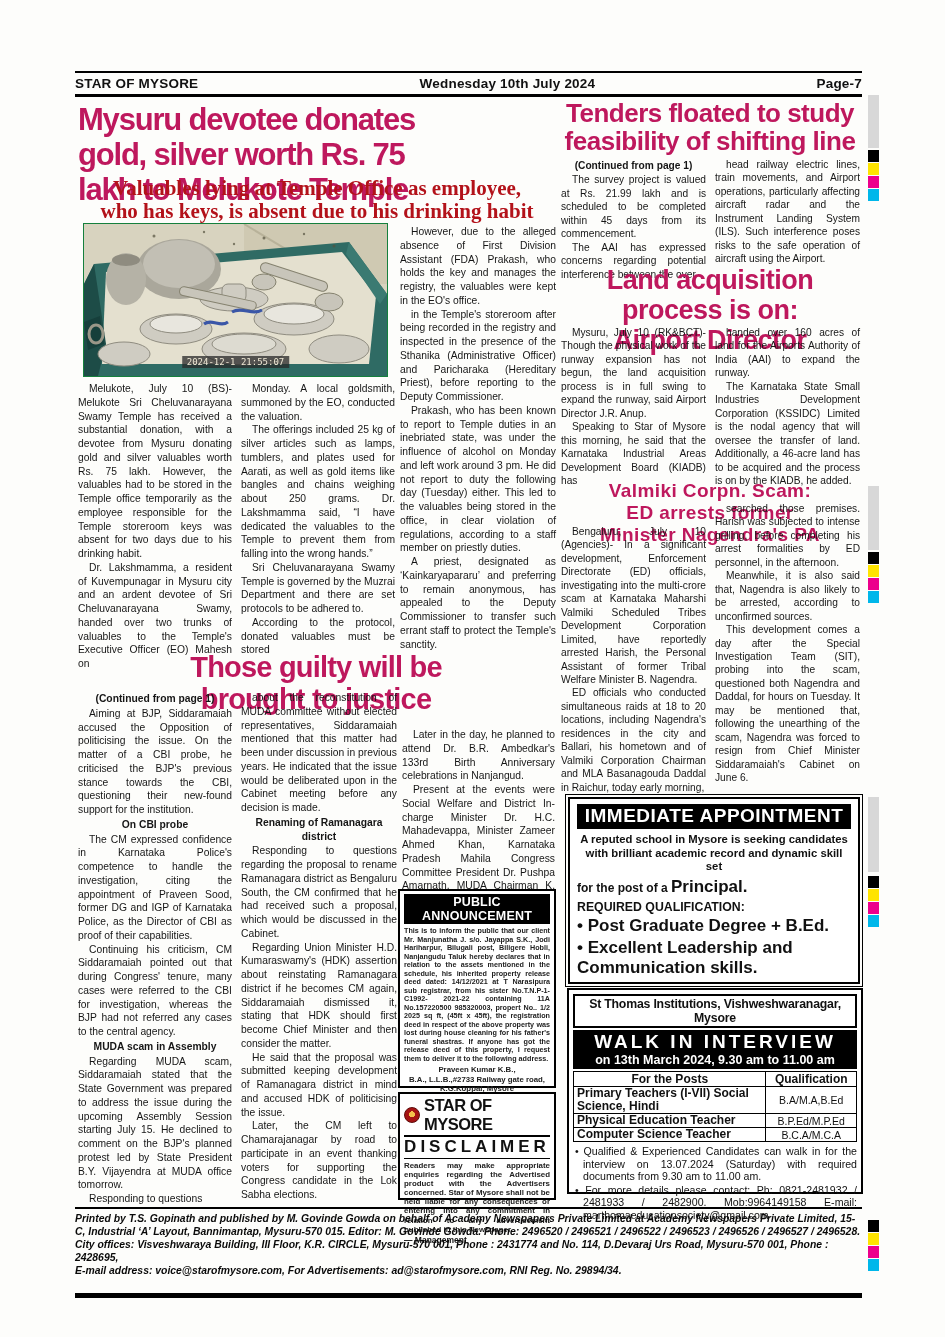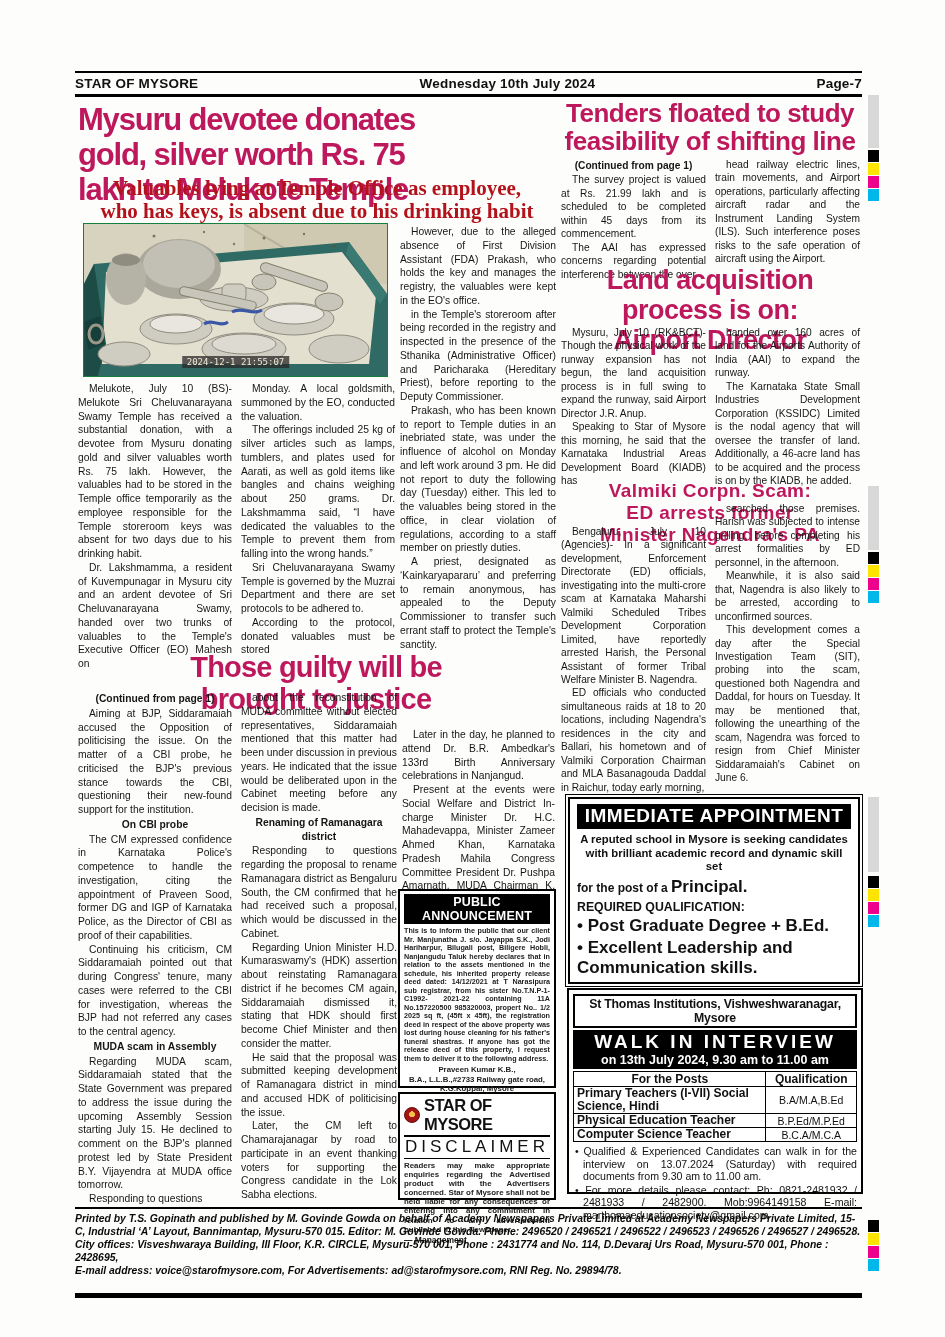--- a/index.html
+++ b/index.html
@@ -70,21 +70,21 @@
   .ad-pa .bar { background:#000; color:#fff; font-weight:bold; text-align:center; font-size:12.5px; padding:1px 0; letter-spacing:.2px; }
   .ad-pa .body { font-size:7.2px; line-height:8.5px; font-weight:bold; text-align:justify; margin-top:3px; color:#222; }
   .ad-pa .sig { margin-top:2px; }
   .ad-pa .sig p.para { text-indent:0; text-align:center; font-size:7.8px; line-height:9.6px; font-weight:bold; color:#222; }
 
   
   .ad-dis { border:2px solid #000; background:#fff; padding:2px 4px; }
   .ad-dis .brandrow { display:flex; align-items:center; justify-content:center; gap:4px; border-bottom:2px solid #000; padding-bottom:1px; }
   .ad-dis .emblem { width:16px; height:16px; border-radius:50%; background:radial-gradient(circle at 50% 45%, #f3c14b 0 28%, #a51313 30% 100%); border:1px solid #5d0b0b; flex:0 0 auto; }
   .ad-dis .brand { font-weight:bold; font-size:16.5px; letter-spacing:-0.5px; }
-  .ad-dis .distitle { text-align:center; font-weight:normal; font-size:17px; letter-spacing:4px; border-bottom:1.5px solid #000; padding:0 0 1px; }
+  .ad-dis .distitle { text-align:center; font-weight:bold; font-size:17px; letter-spacing:4px; border-bottom:1.5px solid #000; padding:0 0 1px; }
   .ad-dis .body { font-size:7.9px; line-height:9.1px; font-weight:bold; text-align:justify; margin-top:2px; color:#222; }
   .ad-dis .mgmt { font-size:8.5px; font-weight:bold; margin-top:1px; }
 
   
   .footer-text { font-size:10.4px; line-height:13px; font-weight:bold; font-style:italic; color:#0a0a0a; }
   .footer-text p.para { text-indent:0; }
 </style>
 </head>
 <body>
 
@@ -254,21 +254,21 @@
     <div class="pref">Preference will be given to experienced candidates.</div>
     <div class="resume"><span>kindly forward your resume on or before </span><b>17.07.2024</b></div>
     <div class="email"><span>to: </span><span>marthomaeducationsociety@gmail.com</span></div>
     <div class="contact-bar"><span>For more details contact: </span><b>7899560007</b></div>
   </div>
 
   <div class="abs ad-walk" style="left:567px;top:988px;width:296px;height:206px;">
     <div class="org">St Thomas Institutions, Vishweshwaranagar, Mysore</div>
     <div class="black">
       <div class="t">WALK IN INTERVIEW</div>
-      <div class="d">on 13th July  2024, 9.30 am to 11.00 am</div>
+      <div class="d">on 13th March  2024, 9.30 am to 11.00 am</div>
     </div>
     <table>
       <tbody>
           <tr>
         <th style="width:68%">For the Posts</th>
         <th>Qualification</th>
       </tr>
       <tr>
         <td class="post">Primary Teachers (I-VII) Social Science, Hindi</td>
         <td class="qual">B.A/M.A,B.Ed</td>
@@ -311,17 +311,17 @@
     <div class="abs" style="left:868px;top:1220px;width:11px;height:12px;background:#000"></div>
     <div class="abs" style="left:868px;top:1233px;width:11px;height:12px;background:#ffe400"></div>
     <div class="abs" style="left:868px;top:1246px;width:11px;height:12px;background:#ec008c"></div>
     <div class="abs" style="left:868px;top:1259px;width:11px;height:12px;background:#00b7ea"></div>
   </div>
 
   <div class="abs rule" style="left:75px;top:1207px;width:787px;height:2px;"></div>
   <div class="abs footer-text" style="left:75px;top:1212px;width:787px;">
       <p class="para">Printed by T.S. Gopinath and published by M. Govinde Gowda on behalf of Academy Newspapers Private Limited at Academy Newspapers Private Limited, 15-C, Industrial ‘A’ Layout, Bannimantap, Mysuru-570 015.  Editor: M. Govinde Gowda.  Phone: 2496520 / 2496521 / 2496522 / 2496523 / 2496526 / 2496527 / 2496528.</p>
       <p class="para">City offices: Visveshwaraya Building, III Floor, K.R. CIRCLE, Mysuru-570 001, Phone : 2431774 and No. 114, D.Devaraj Urs Road, Mysuru-570 001, Phone : 2428695,</p>
-      <p class="para">E-mail address: voice@starofmysore.com, For Advertisements: ad@starofmysore.com, RNI Reg. No. 29894/78.</p>
+      <p class="para">E-mail address: voice@starofmysore.com, For Advertisements: ad@starofmysore.com, RNI Reg. No. 29894/34.</p>
     </div>
   <div class="abs rule" style="left:75px;top:1293px;width:787px;height:5px;"></div>
 
 </div>
 
 </body></html>

